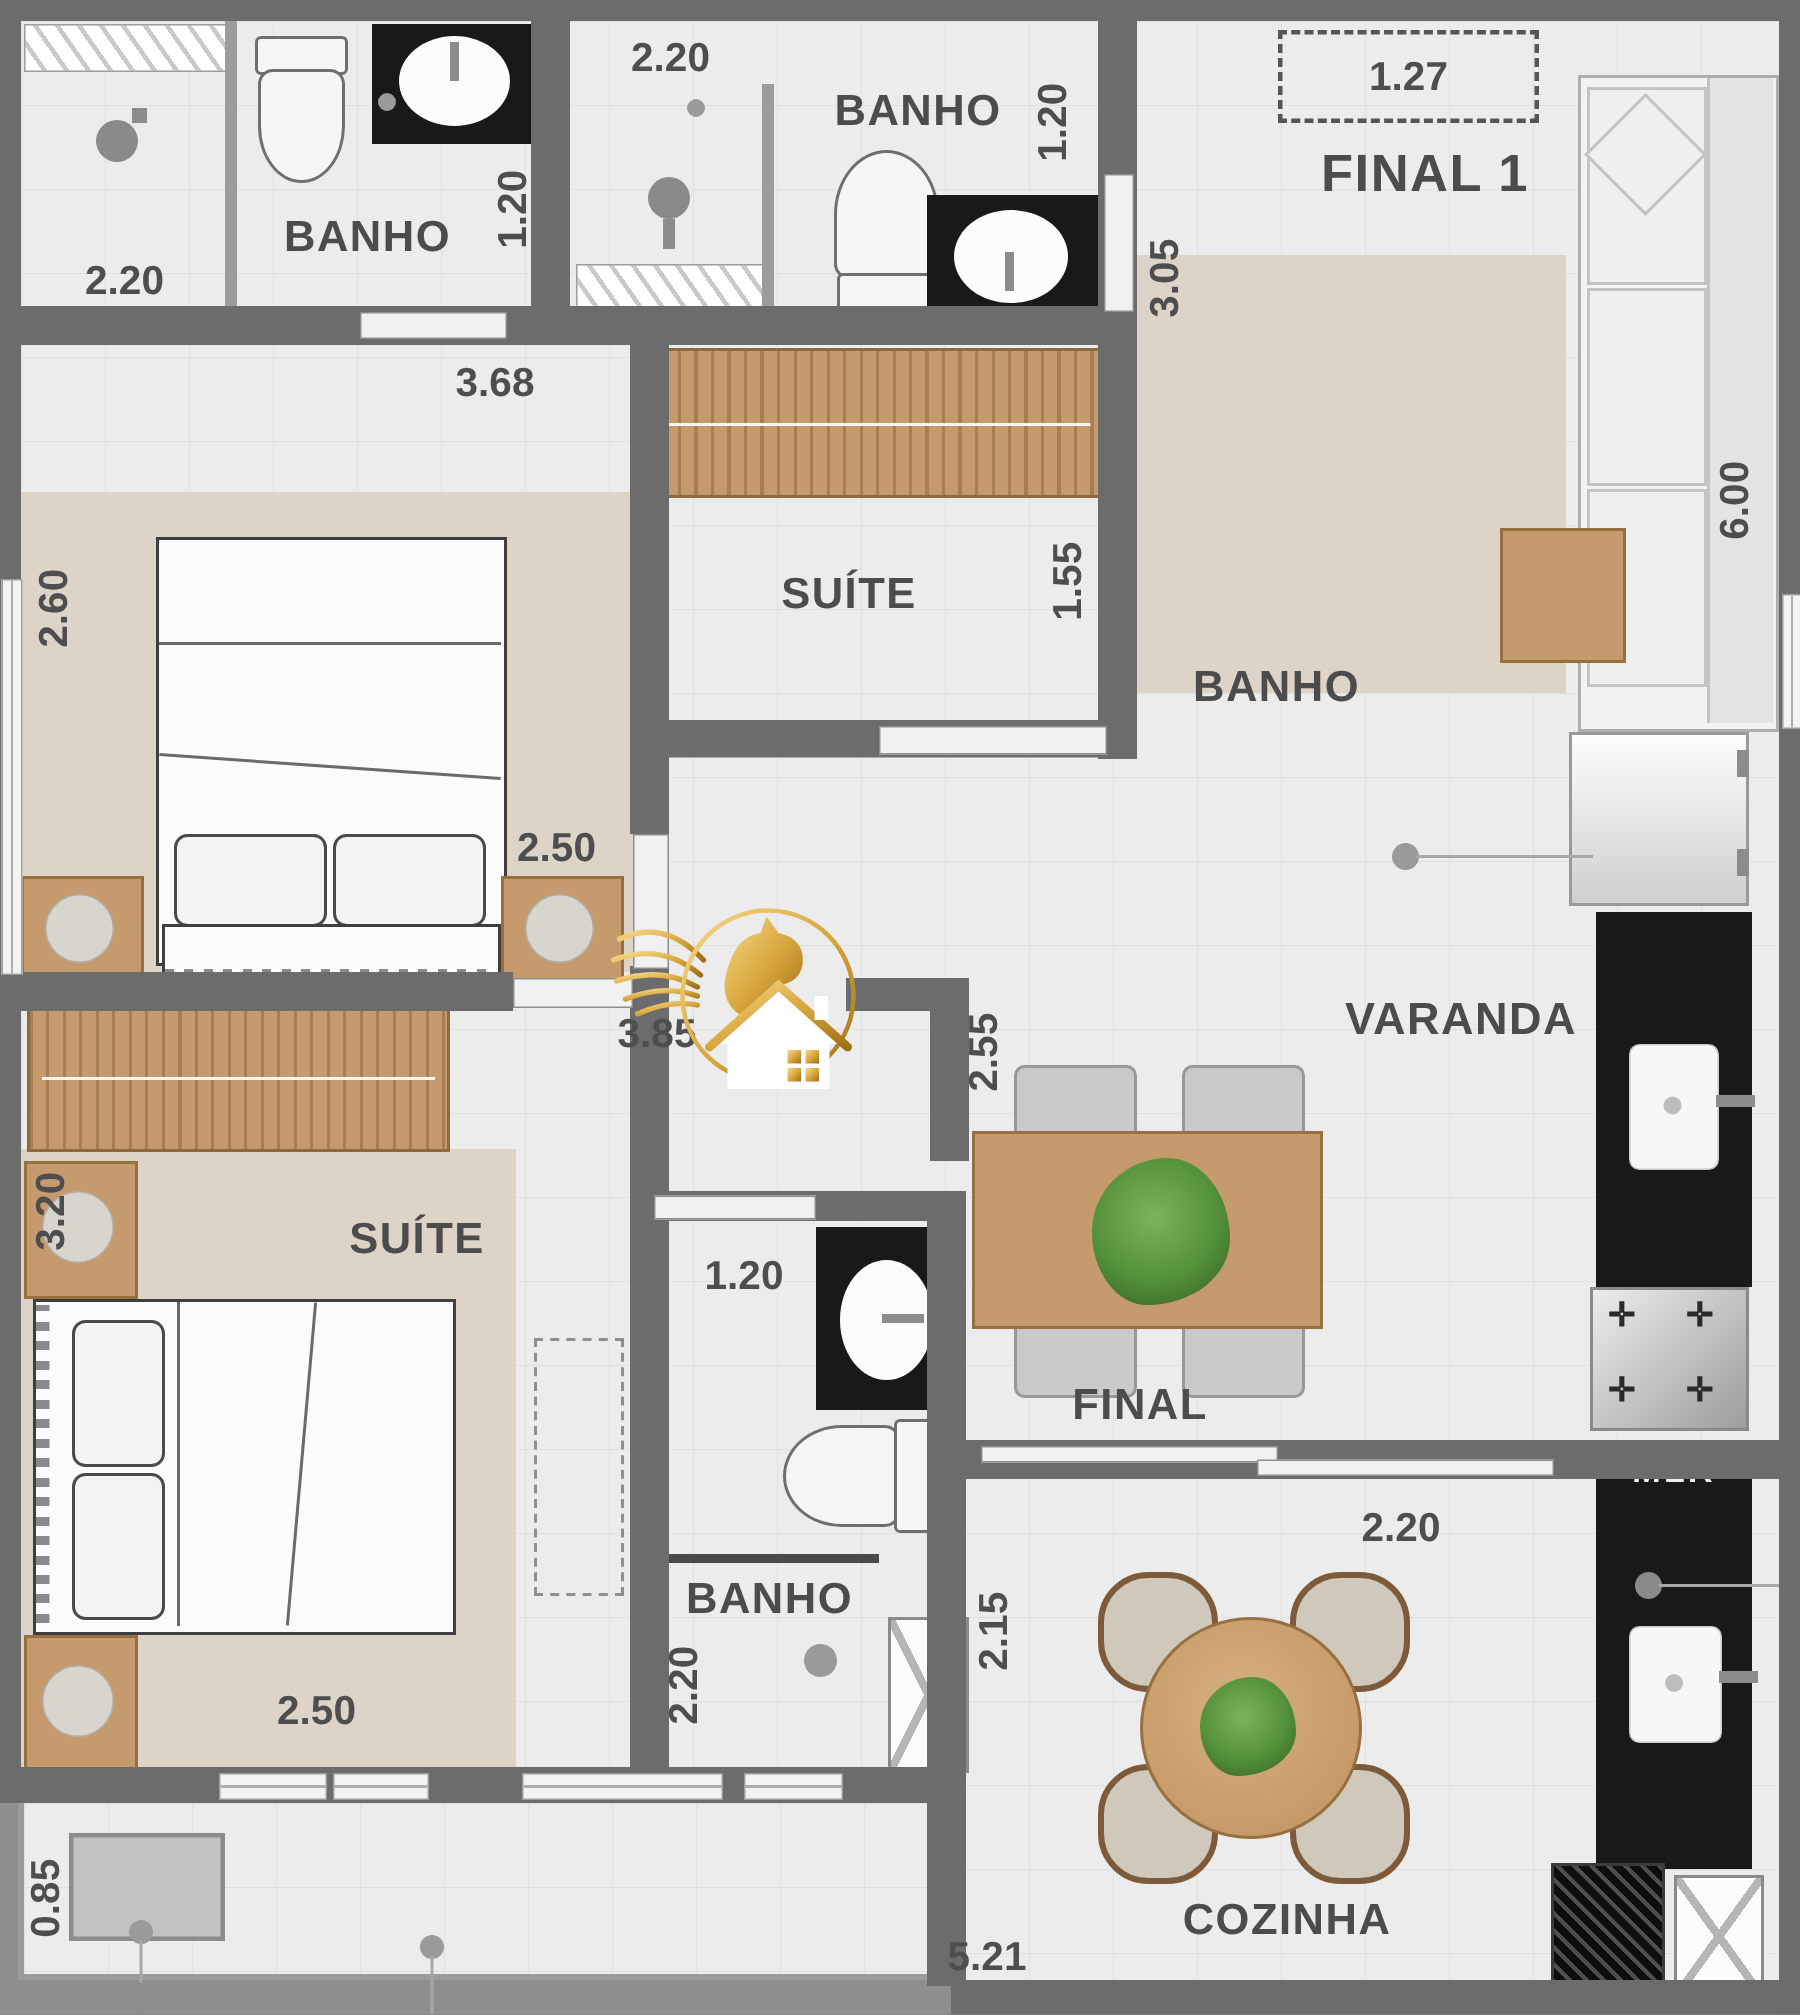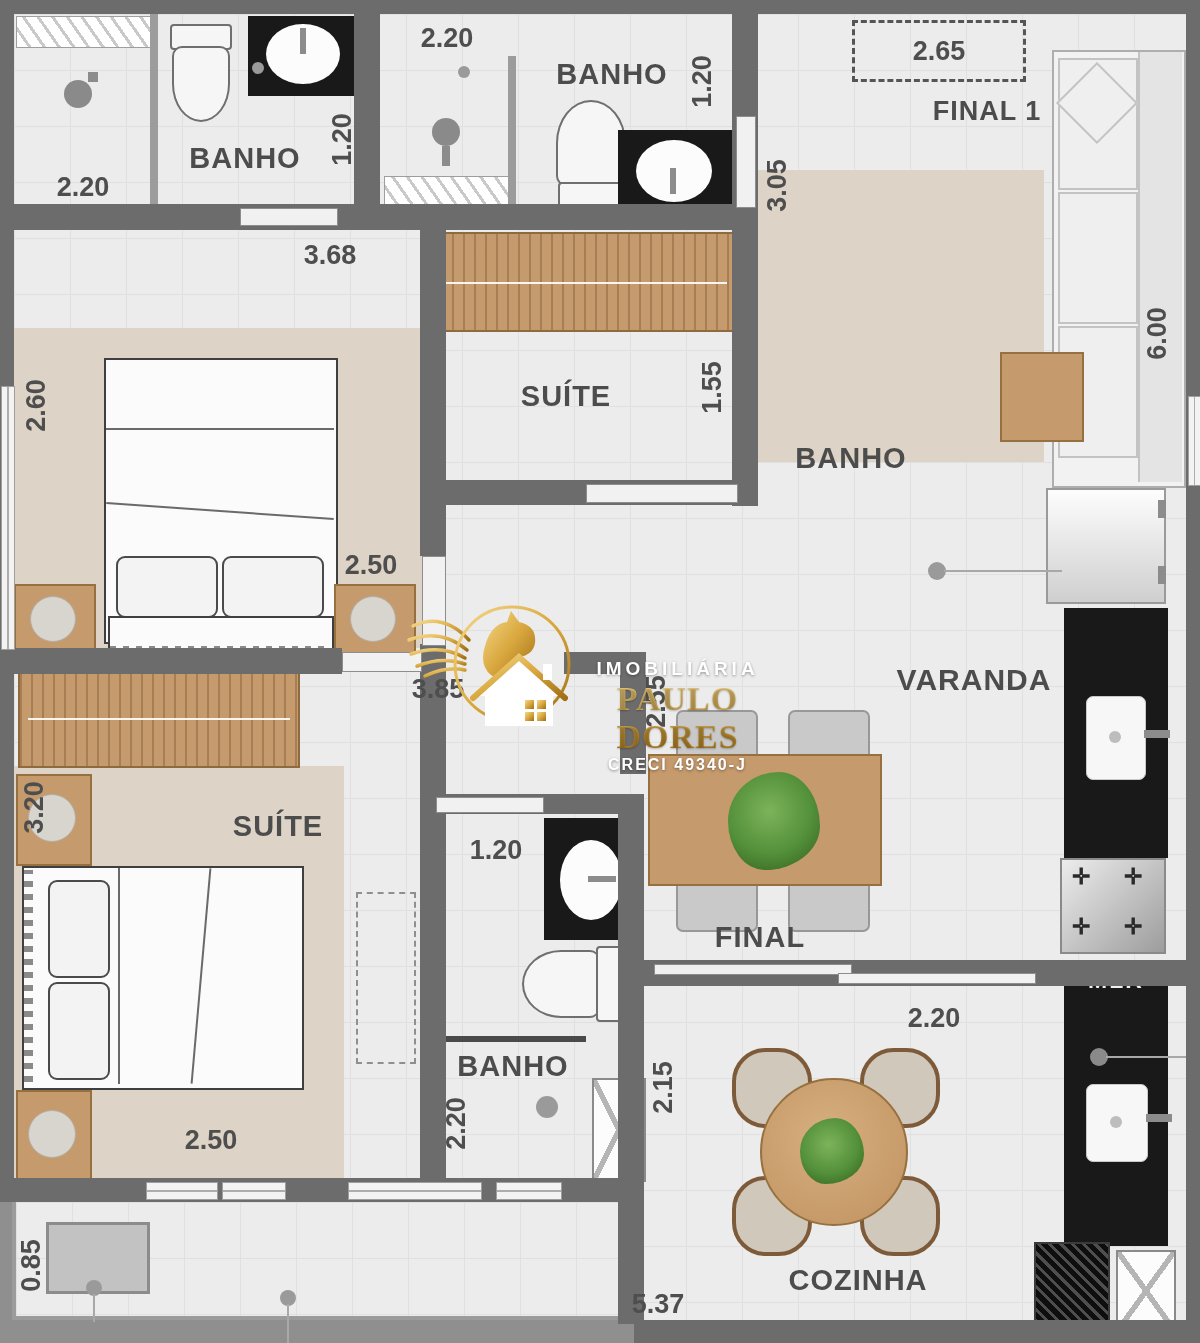--- a/index.html
+++ b/index.html
@@ -229,26 +229,26 @@
   <div class="win" style="left:222px;top:1182px;width:62px;height:16px;"></div>
   <div class="win" style="left:348px;top:1182px;width:132px;height:16px;"></div>
   <div class="win" style="left:496px;top:1182px;width:64px;height:16px;"></div>
 
   <div class="dot" style="left:928px;top:562px;width:18px;height:18px;"></div>
   <div class="leader" style="left:944px;top:570px;width:118px;height:2px;"></div>
   <div class="dot" style="left:280px;top:1290px;width:16px;height:16px;"></div>
   <div class="leader" style="left:287px;top:1304px;width:2px;height:39px;"></div>
 
   <div class="dashedbox" style="left:852px;top:20px;width:168px;height:56px;">
-    <span class="dim" style="position:static;">2.65</span>
+    <span class="dim" style="position:static;">1.27</span>
   </div>
 
   <div class="room-label" style="left:170px;top:142px;width:150px;">BANHO</div>
   <div class="room-label" style="left:537px;top:58px;width:150px;">BANHO</div>
-  <div class="room-label" style="left:912px;top:96px;width:150px;font-size:27px;">FINAL 1</div>
+  <div class="room-label" style="left:875px;top:96px;width:150px;font-size:35px;">FINAL 1</div>
   <div class="room-label" style="left:776px;top:442px;width:150px;">BANHO</div>
   <div class="room-label" style="left:491px;top:380px;width:150px;">SUÍTE</div>
   <div class="room-label" style="left:203px;top:810px;width:150px;">SUÍTE</div>
   <div class="room-label" style="left:884px;top:663px;width:180px;font-size:30px;">VARANDA</div>
   <div class="room-label" style="left:685px;top:921px;width:150px;">FINAL</div>
   <div class="room-label" style="left:438px;top:1050px;width:150px;">BANHO</div>
   <div class="room-label" style="left:768px;top:1264px;width:180px;">COZINHA</div>
 
   <div class="dim" style="left:43px;top:172px;width:80px;">2.20</div>
   <div class="dim v" style="left:302px;top:124px;width:80px;">1.20</div>
@@ -261,21 +261,21 @@
   <div class="dim v" style="left:672px;top:372px;width:80px;">1.55</div>
   <div class="dim" style="left:331px;top:550px;width:80px;">2.50</div>
   <div class="dim" style="left:398px;top:674px;width:80px;">3.85</div>
   <div class="dim v" style="left:616px;top:686px;width:80px;">2.55</div>
   <div class="dim v" style="left:-6px;top:792px;width:80px;">3.20</div>
   <div class="dim" style="left:456px;top:835px;width:80px;">1.20</div>
   <div class="dim" style="left:171px;top:1125px;width:80px;">2.50</div>
   <div class="dim v" style="left:416px;top:1108px;width:80px;">2.20</div>
   <div class="dim v" style="left:623px;top:1072px;width:80px;">2.15</div>
   <div class="dim" style="left:894px;top:1003px;width:80px;">2.20</div>
-  <div class="dim" style="left:618px;top:1289px;width:80px;">5.37</div>
+  <div class="dim" style="left:618px;top:1289px;width:80px;">5.21</div>
   <div class="dim v" style="left:-9px;top:1250px;width:80px;">0.85</div>
 
   <div class="abs" style="left:405px;top:596px;width:175px;height:135px;">
     <svg width="175" height="135" viewBox="0 0 175 135">
       <defs>
         <linearGradient id="g" x1="0" y1="0" x2="1" y2="1">
           <stop offset="0" stop-color="#f6d98b"></stop>
             <stop offset="0.5" stop-color="#d9a83f"></stop>
             <stop offset="1" stop-color="#a06f15"></stop>
         </linearGradient>
@@ -294,19 +294,14 @@
       <rect x="80" y="100" width="68" height="30" fill="#ffffff"></rect>
       <rect x="138" y="68" width="9" height="16" fill="#ffffff"></rect>
       <g fill="url(#g)">
         <rect x="120" y="104" width="9" height="9"></rect>
           <rect x="132" y="104" width="9" height="9"></rect>
         <rect x="120" y="116" width="9" height="9"></rect>
           <rect x="132" y="116" width="9" height="9"></rect>
       </g>
     </svg>
   </div>
-  <div class="wm" style="left:560px;top:658px;width:235px;">
-    <div class="wm-top">IMOBILIÁRIA</div>
-    <div class="wm-main">PAULO DORES</div>
-    <div class="wm-sub">CRECI 49340-J</div>
-  </div>
 
 </div>
 
 </body></html>

